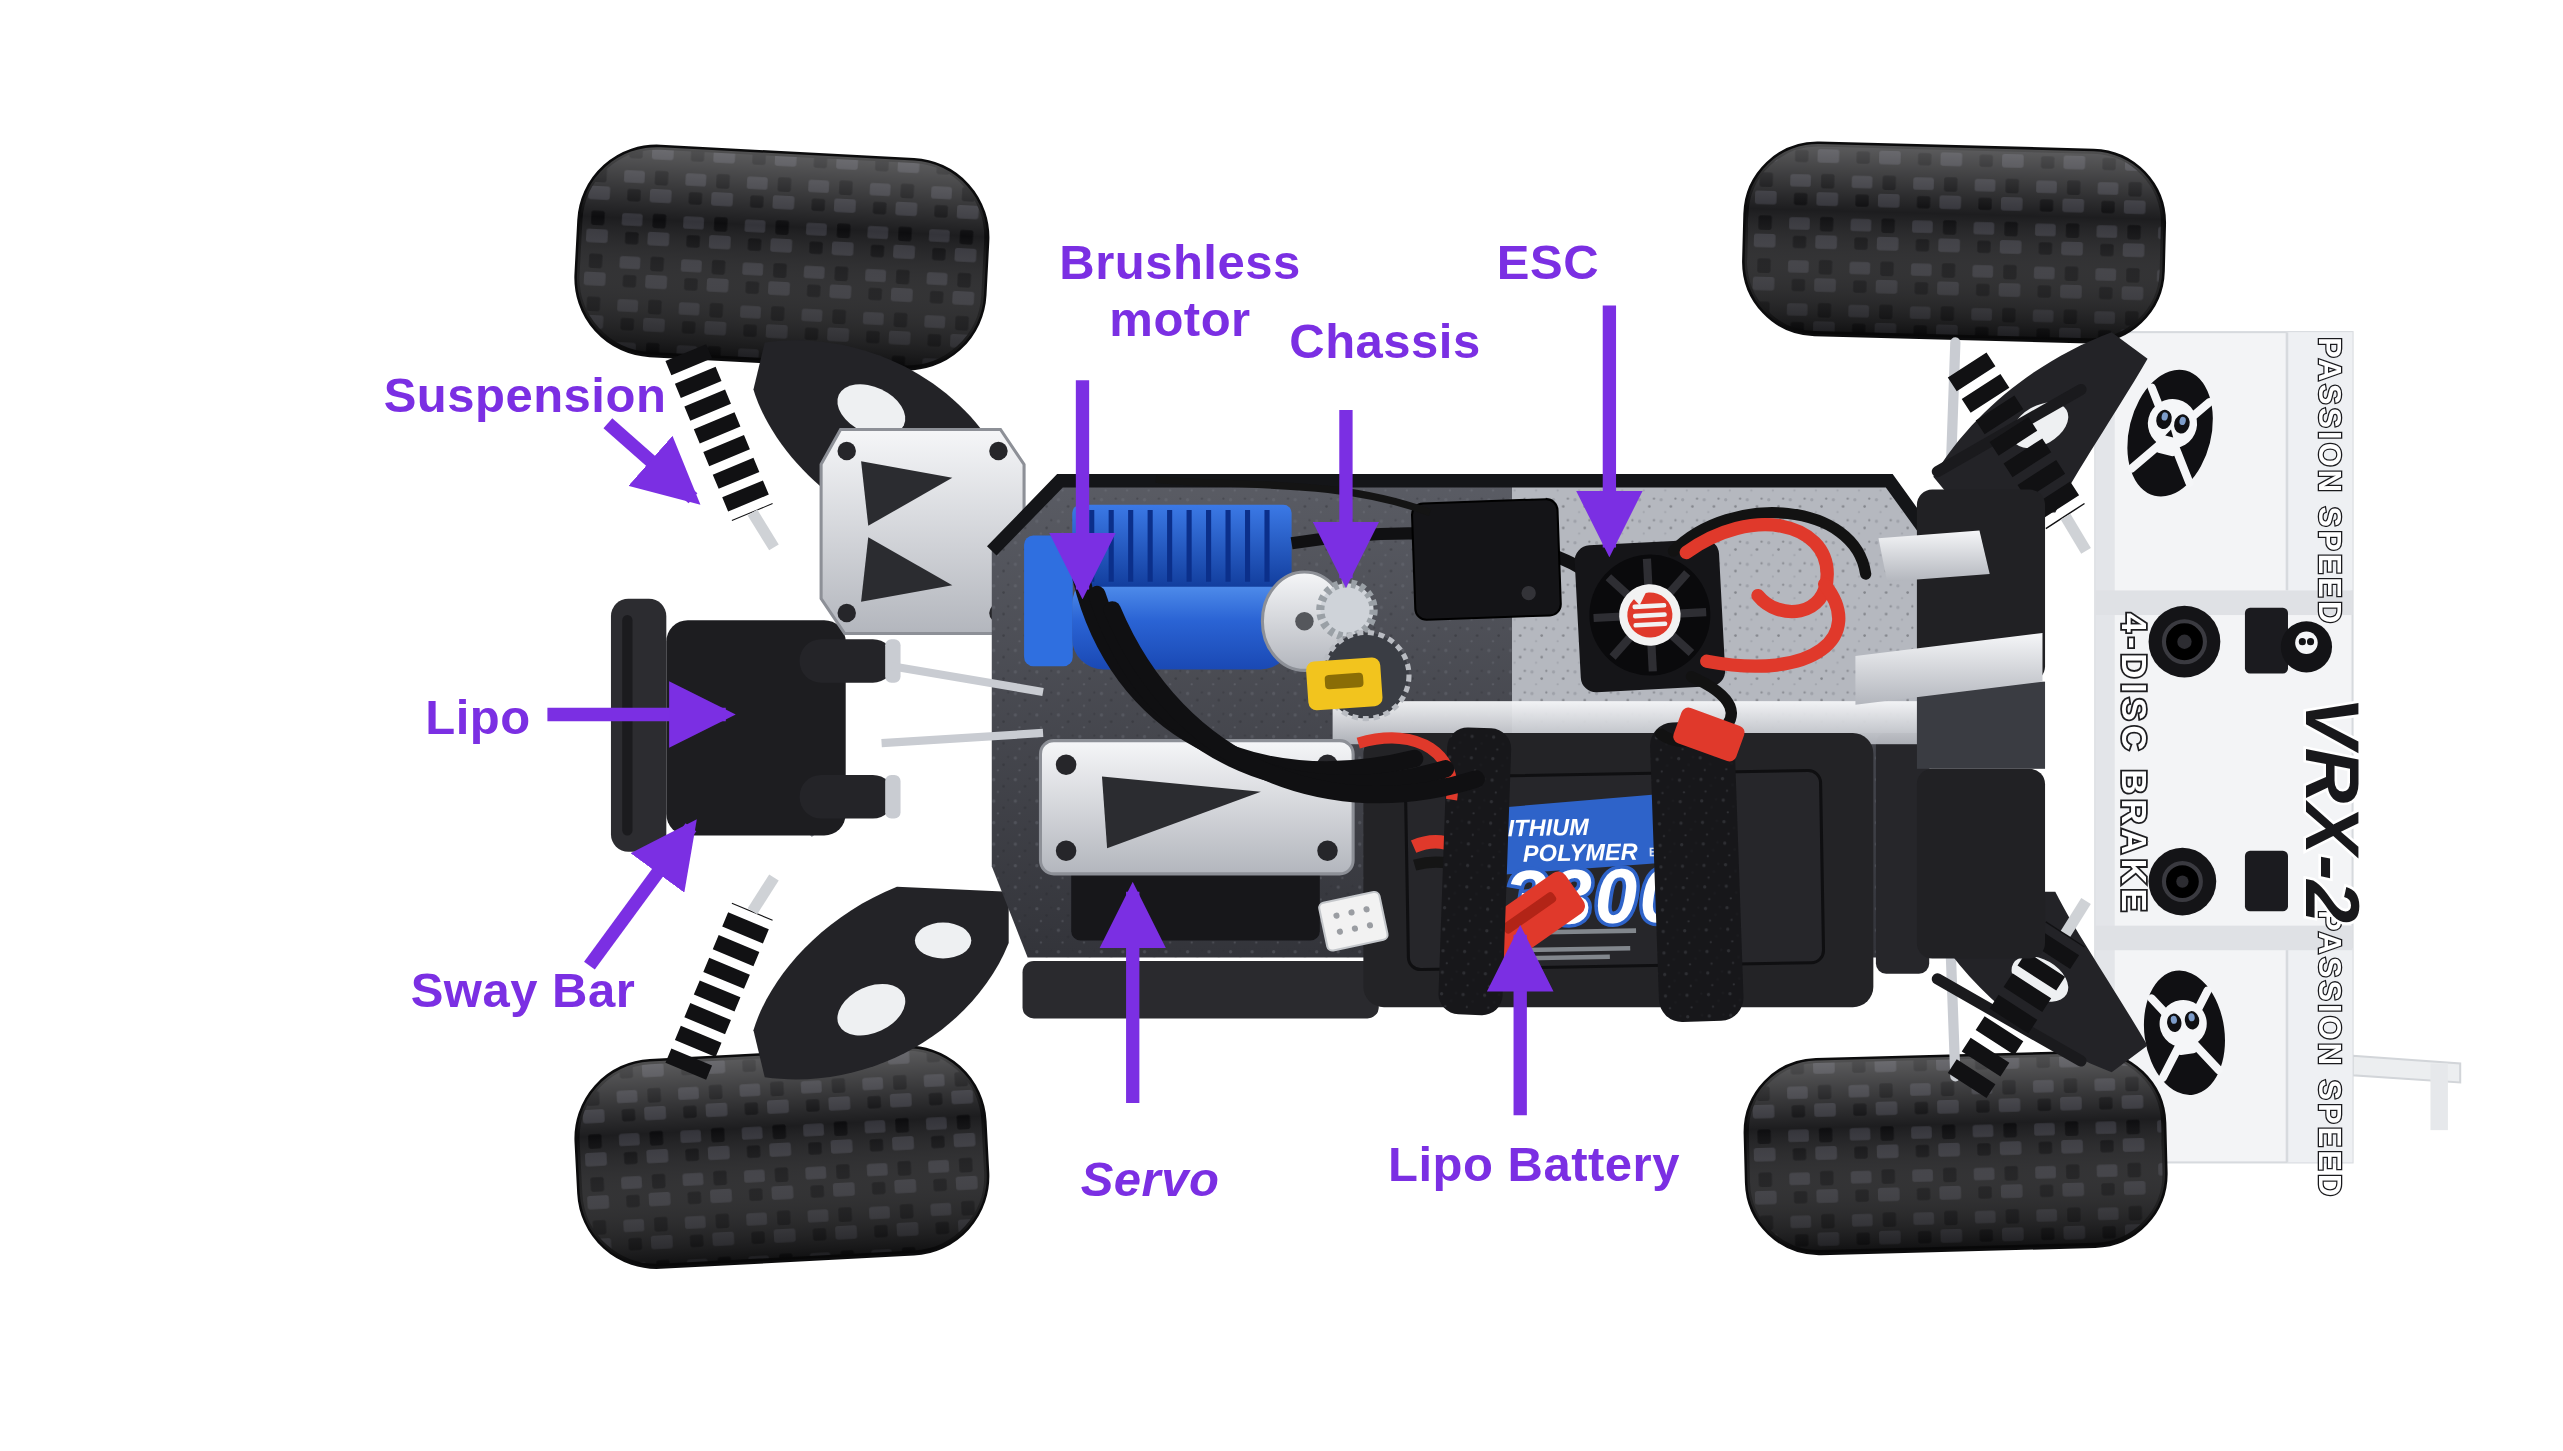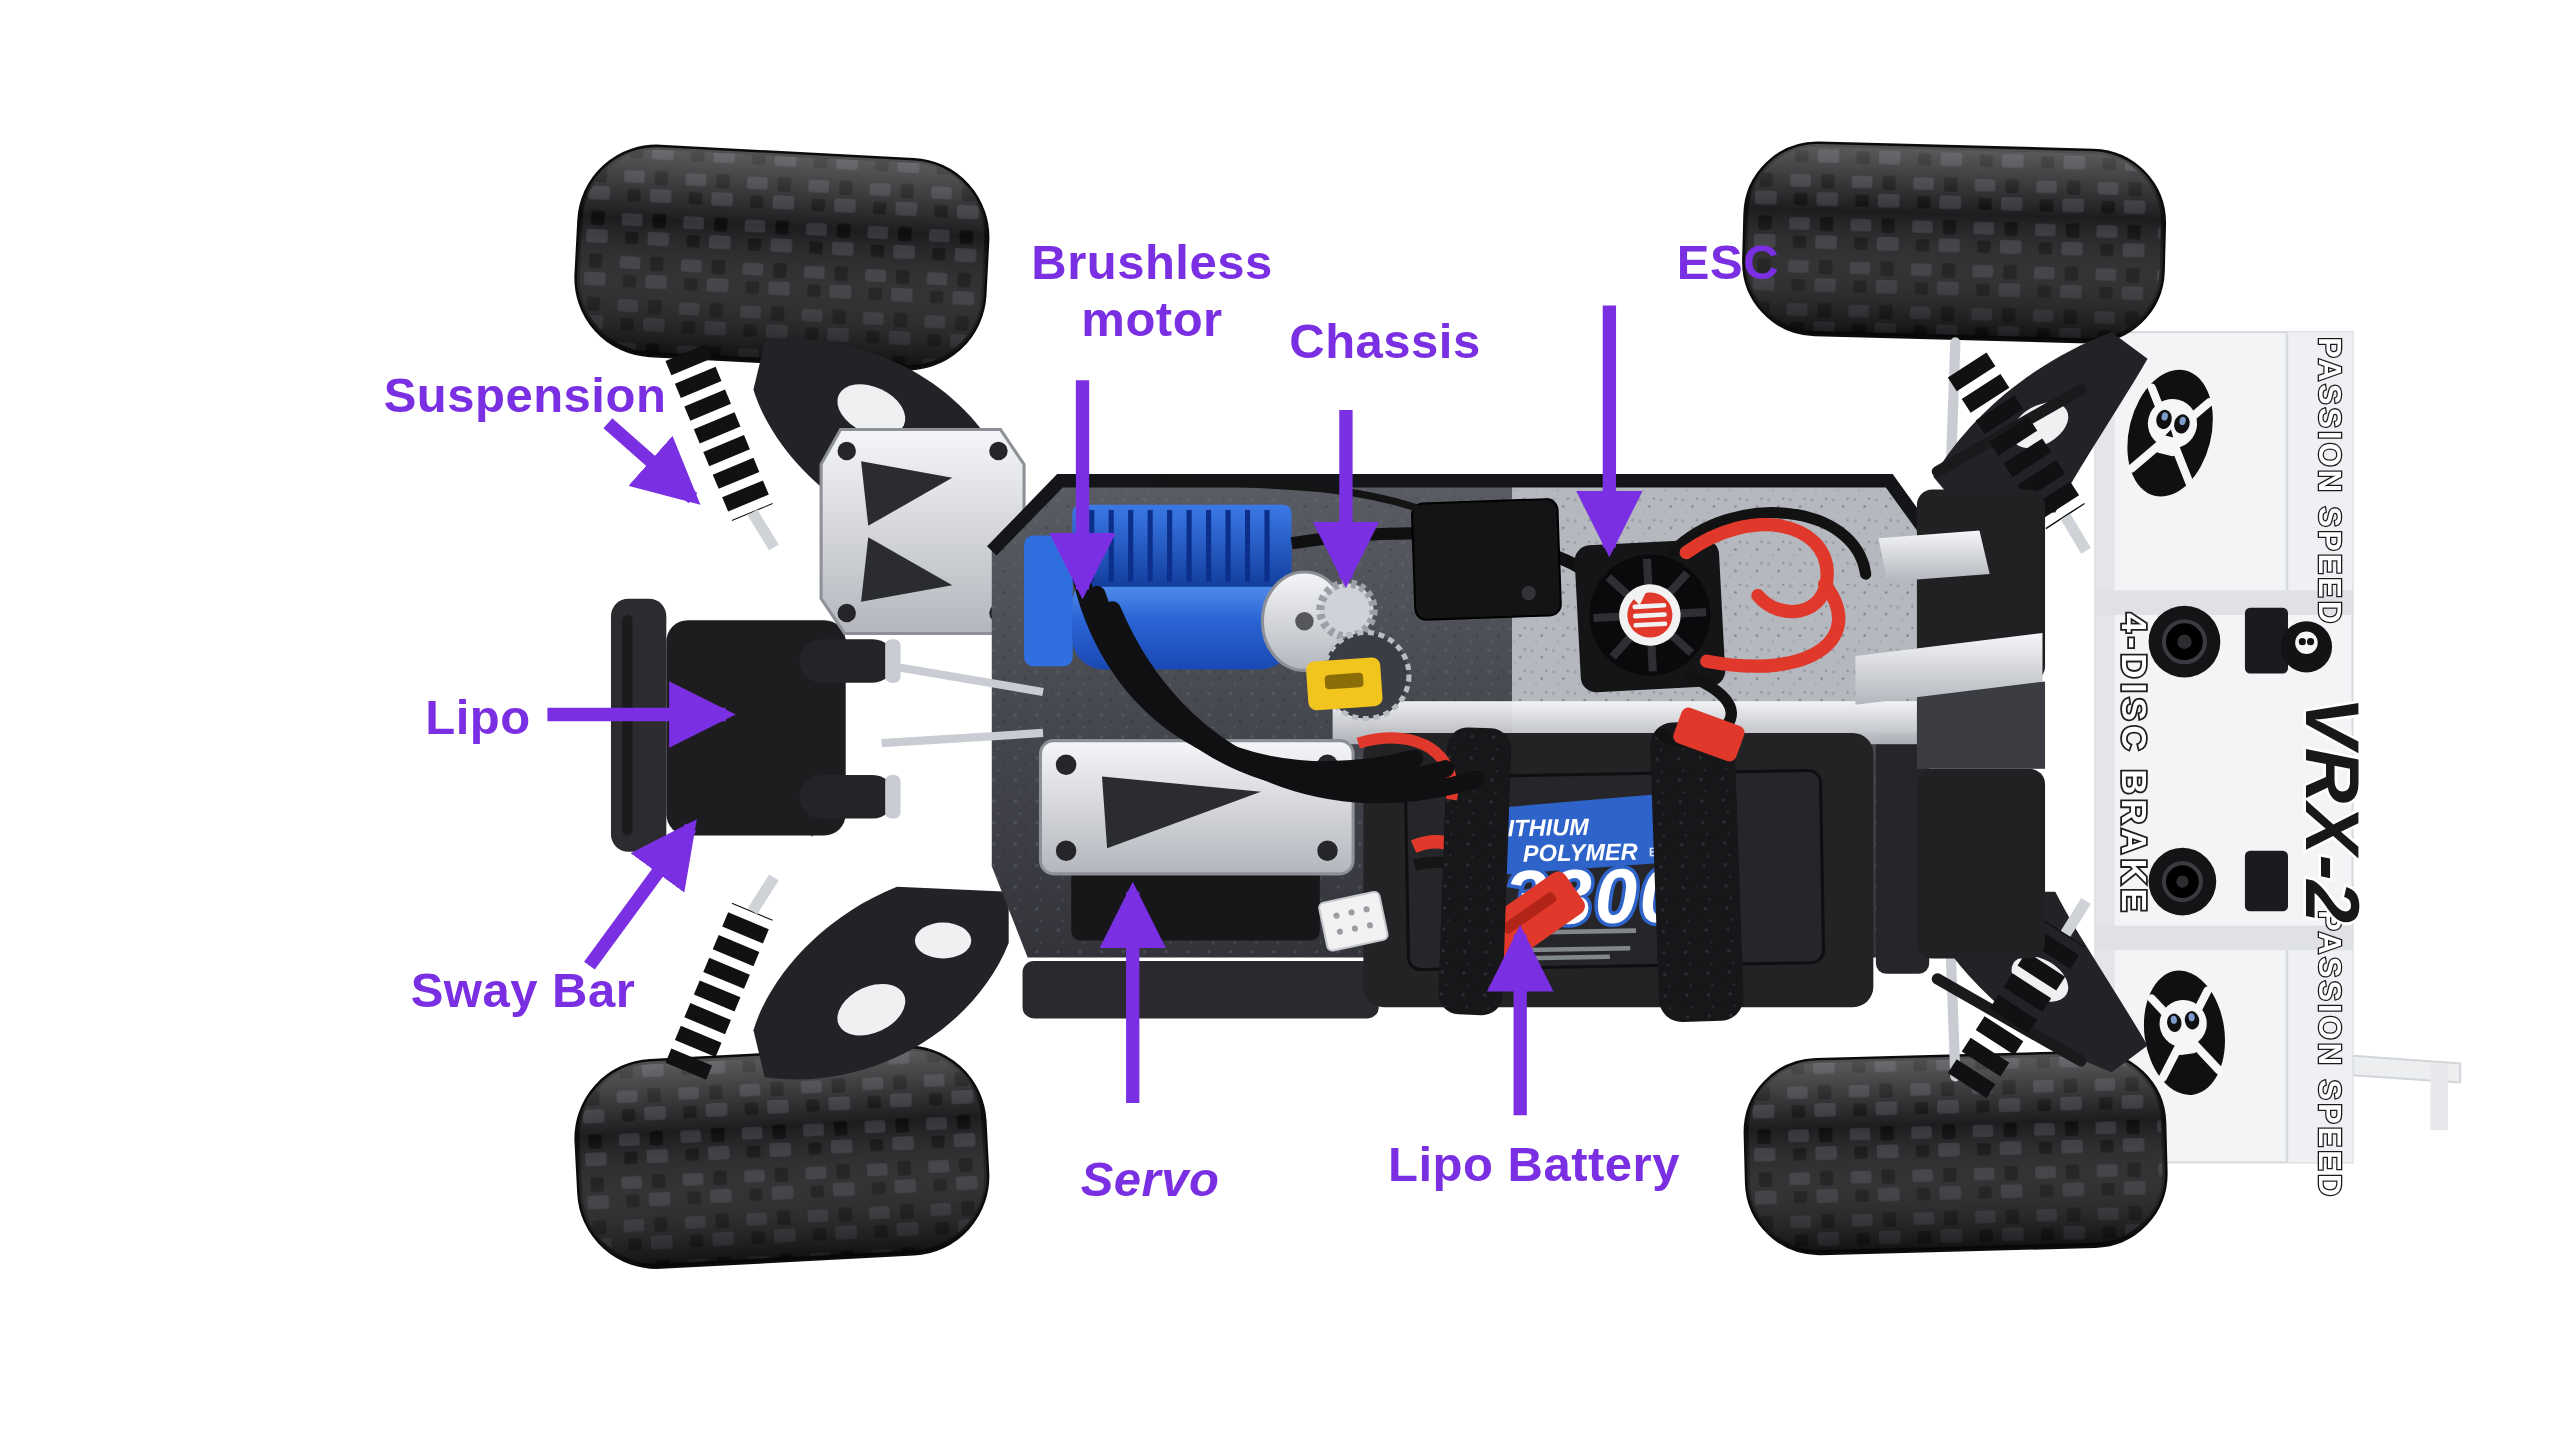--- a/index.html
+++ b/index.html
@@ -342,22 +342,22 @@
     <path d="M3140,596 L3140,1068" marker-end="url(#ah)"></path>
     <path d="M1186,826 L1352,972" marker-end="url(#ah)"></path>
     <path d="M1068,1394 L1416,1394" marker-end="url(#ah)"></path>
     <path d="M1150,1884 L1348,1614" marker-end="url(#ah)"></path>
     <path d="M2210,2152 L2210,1740" marker-end="url(#ah)"></path>
     <path d="M2966,2176 L2966,1824" marker-end="url(#ah)"></path>
   </g>
 </svg>
 
 <div class="label" style="left:525px;top:395px;">Suspension</div>
-<div class="label label--wrap" style="left:1152px;top:291px;">Brushless motor</div>
+<div class="label label--wrap" style="left:1180px;top:291px;">Brushless motor</div>
 <div class="label" style="left:1385px;top:341px;text-align:center;">Chassis</div>
-<div class="label" style="left:1728px;top:262px;">ESC</div>
+<div class="label" style="left:1548px;top:262px;">ESC</div>
 <div class="label" style="left:478px;top:717px;">Lipo</div>
 <div class="label" style="left:523px;top:990px;">Sway Bar</div>
 <div class="label" style="left:1150px;top:1179px;font-style:italic;">Servo</div>
 <div class="label" style="left:1534px;top:1164px;">Lipo Battery</div>
 
 </div>
 
 
 </body></html>

